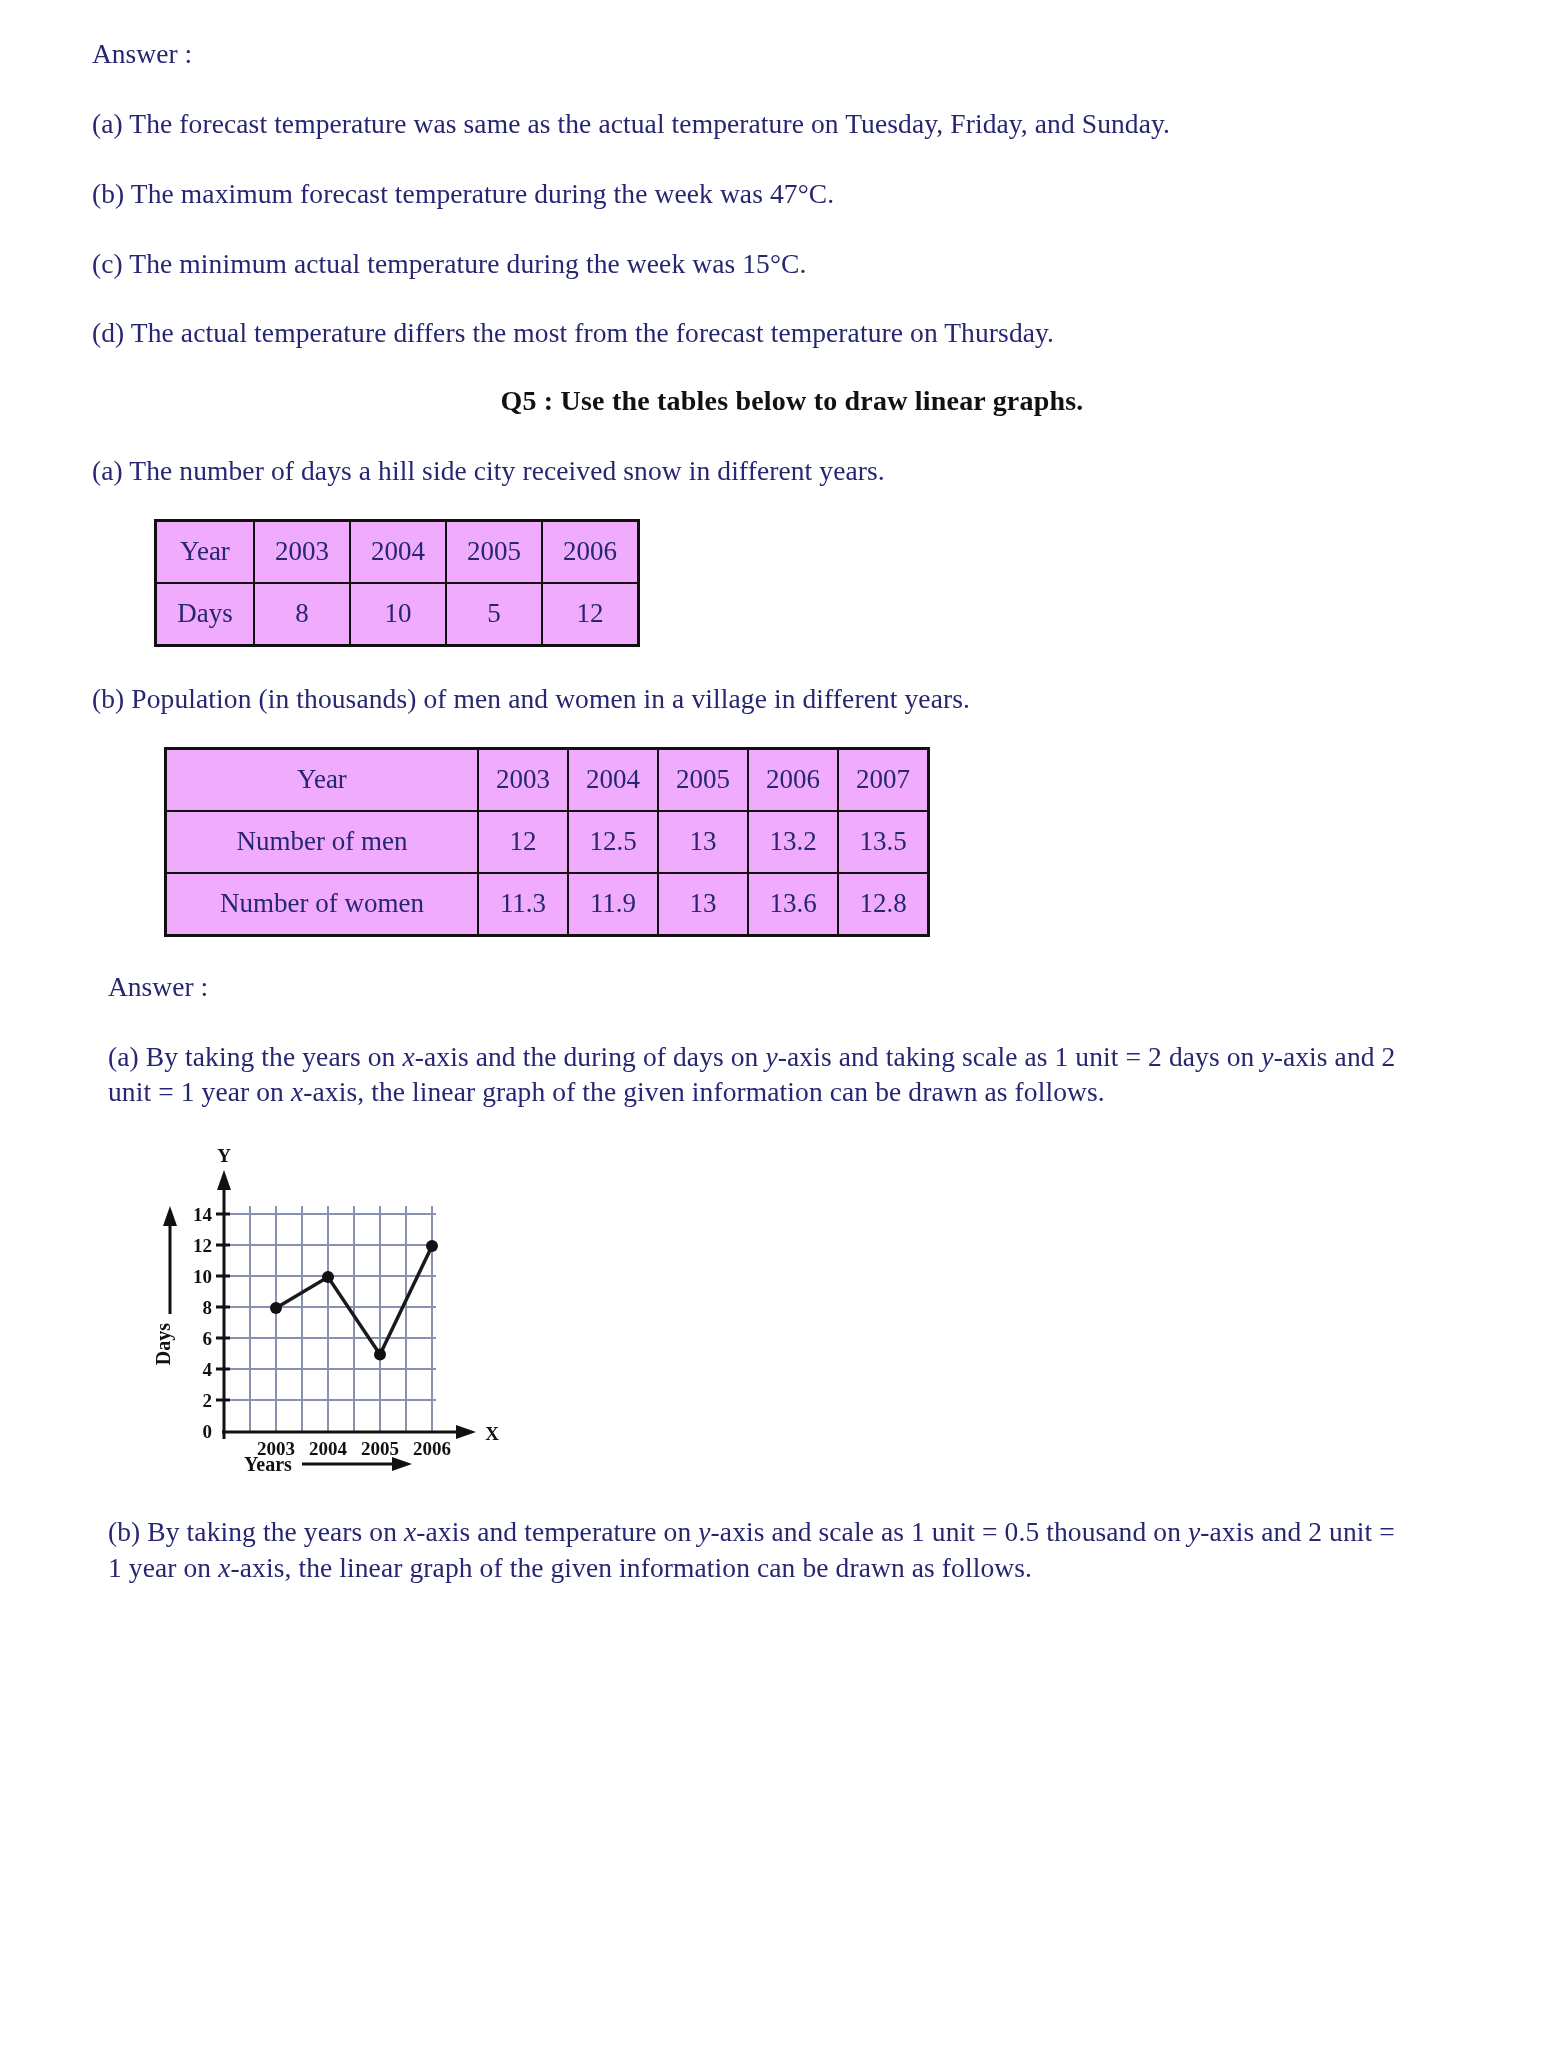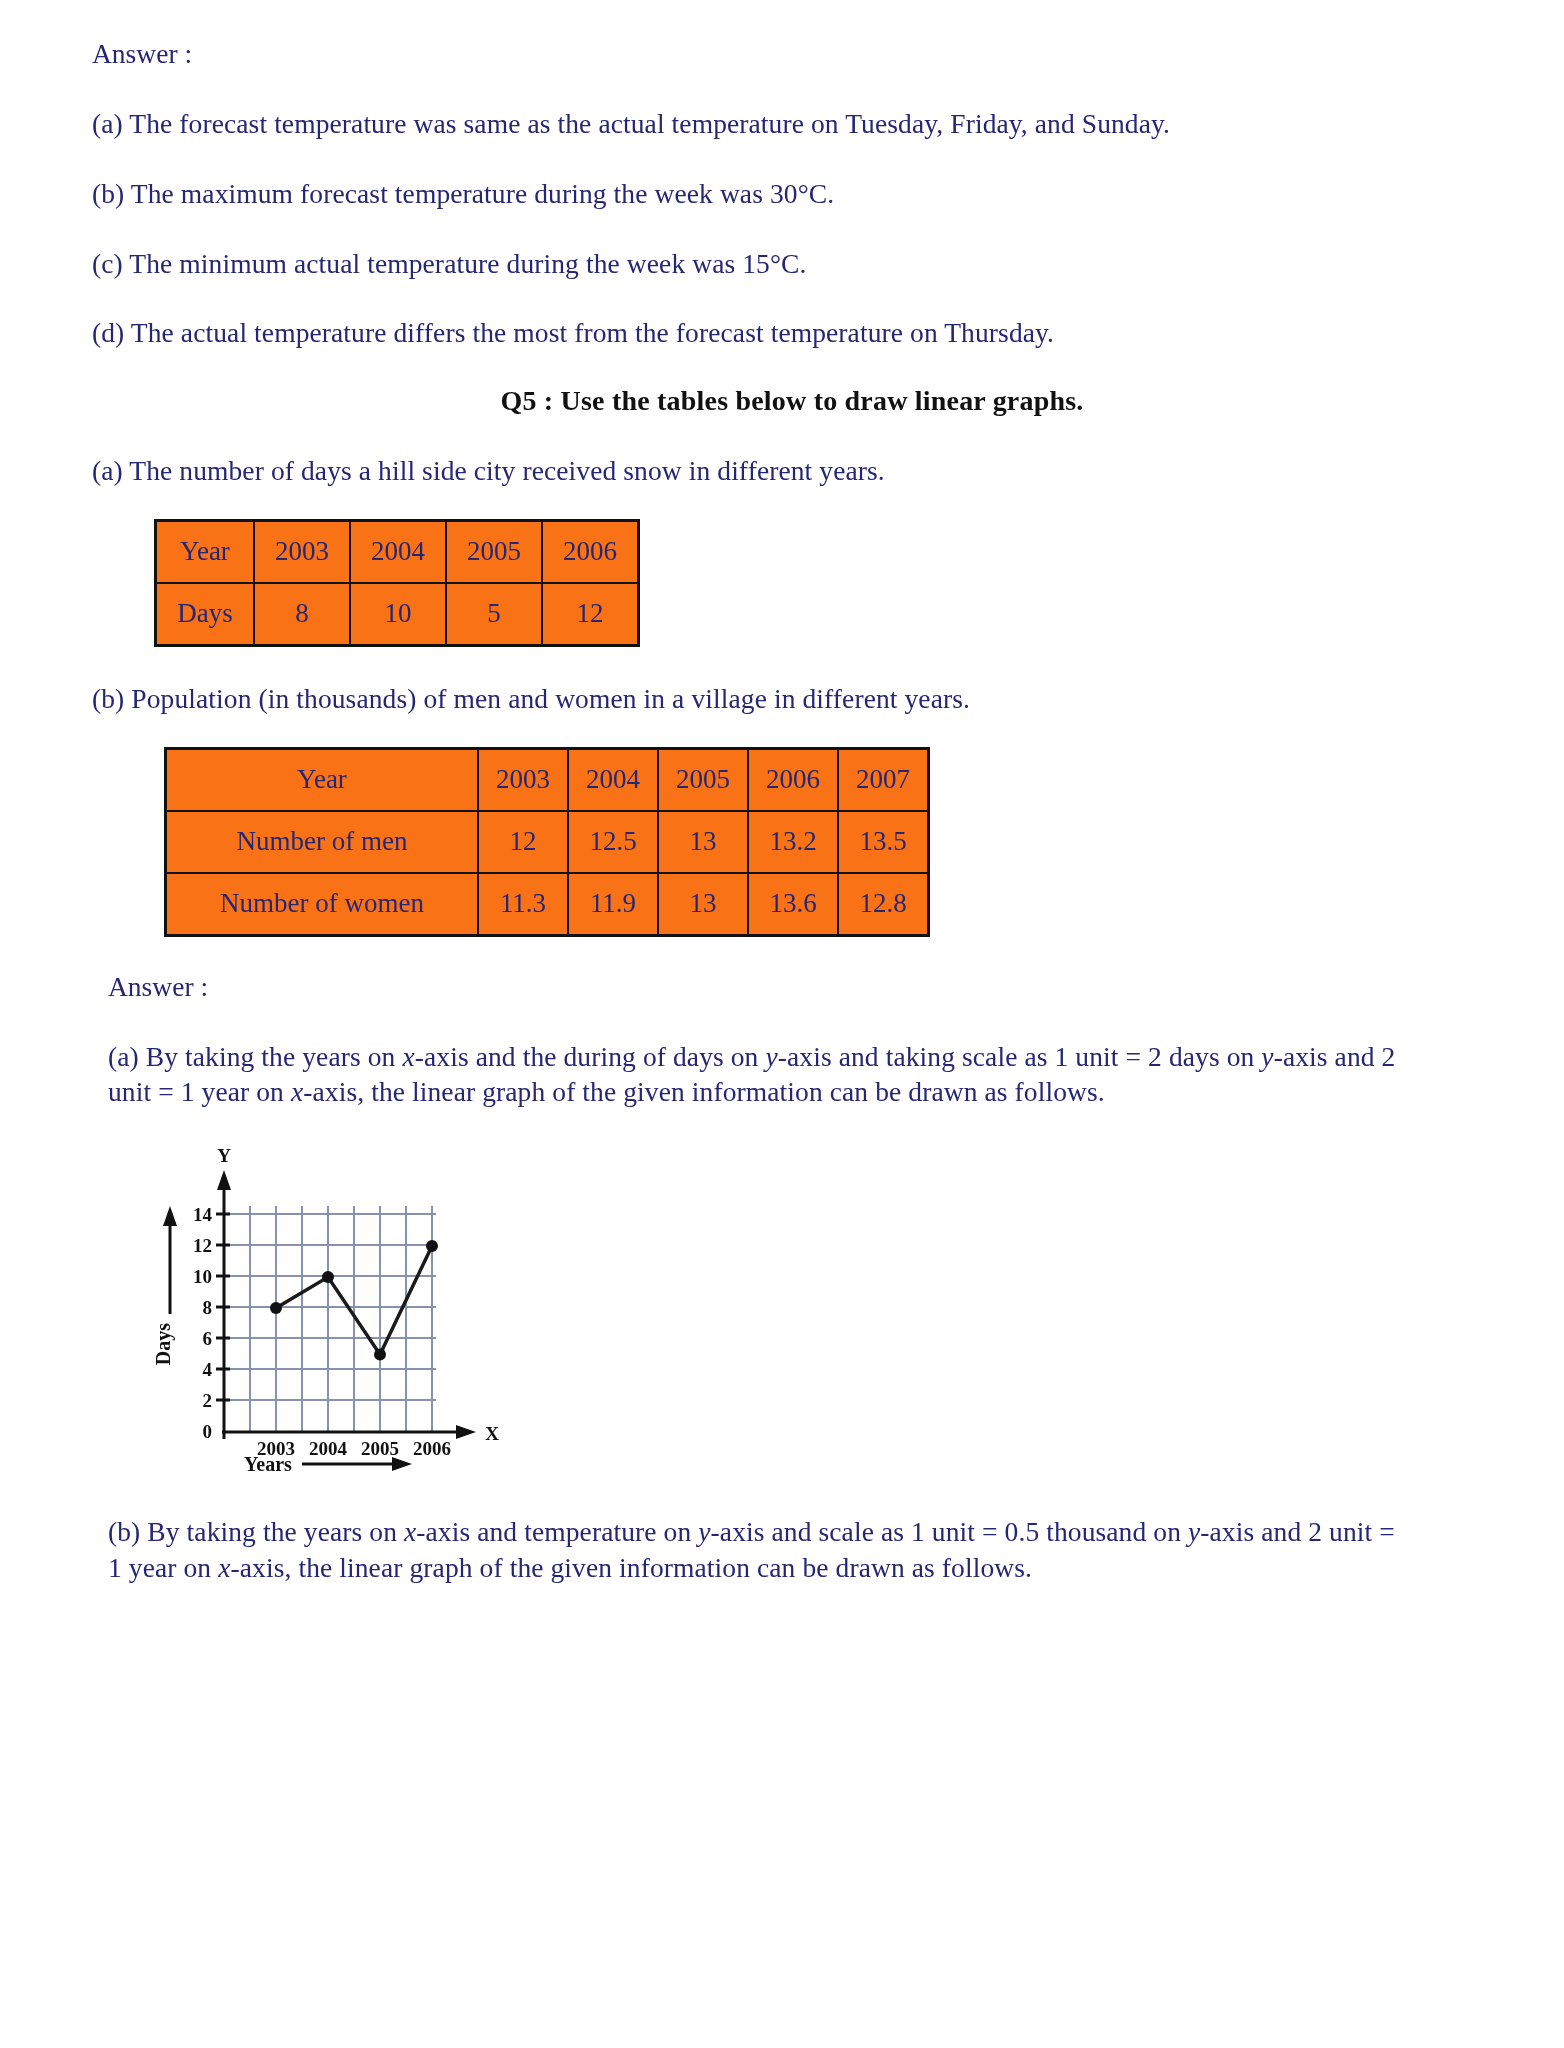--- a/index.html
+++ b/index.html
@@ -53,21 +53,21 @@
     text-align: center;
   }
   .indent-left { margin-left: 16px; }
   i.ax { font-style: italic; }
 
   
   .tbl-wrap { margin: 0 0 34px 0; }
   table.data {
     border-collapse: collapse;
     border: 3px solid #111;
-    background: #f97316;
+    background: #f0abfc;
   }
   table.data td {
     border: 2px solid #111;
     color: #262673;
     font-size: 27px;
     text-align: center;
     padding: 10px 14px;
     white-space: nowrap;
     font-family: "Liberation Serif", "DejaVu Serif", serif;
   }
@@ -92,21 +92,21 @@
 </style>
 </head>
 <body>
 
 <div class="page">
   <div class="content">
 
     <div class="answer-label">Answer :</div>
 
     <p class="para">(a) The forecast temperature was same as the actual temperature on Tuesday, Friday, and Sunday.</p>
-    <p class="para">(b) The maximum forecast temperature during the week was 30°C.</p>
+    <p class="para">(b) The maximum forecast temperature during the week was 47°C.</p>
     <p class="para">(c) The minimum actual temperature during the week was 15°C.</p>
     <p class="para">(d) The actual temperature differs the most from the forecast temperature on Thursday.</p>
 
     <div class="qheading">Q5 : Use the tables below to draw linear graphs.</div>
 
     <p class="para tight">(a) The number of days a hill side city received snow in different years.</p>
 
     <div class="tbl-wrap">
       <table class="data t1">
         <tbody>

